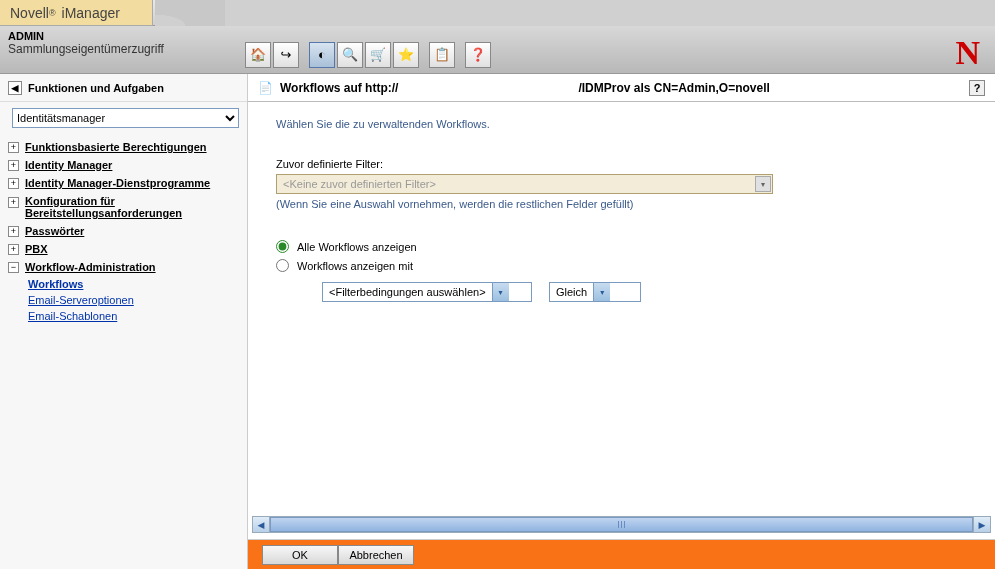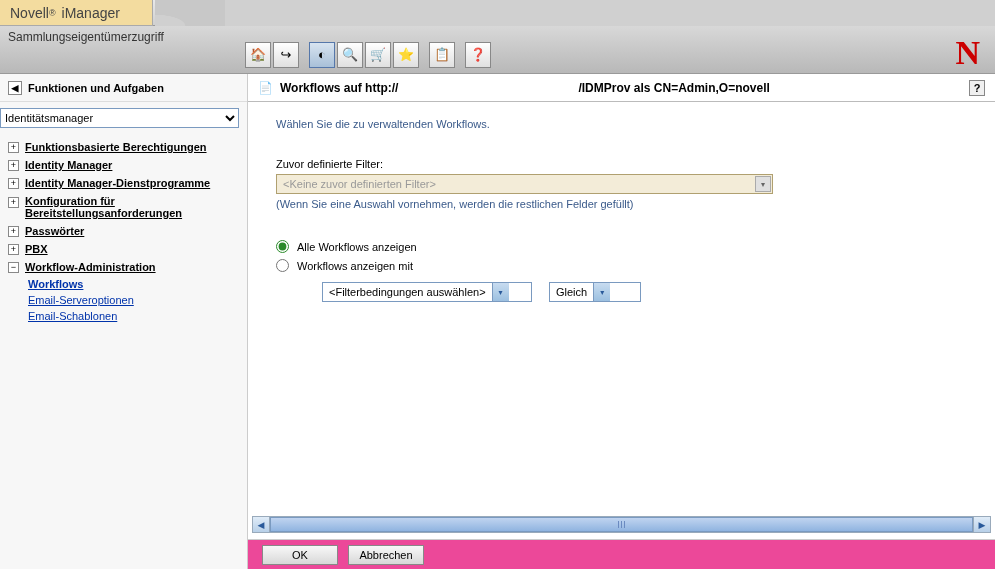--- a/index.html
+++ b/index.html
@@ -122,21 +122,21 @@
   height: 14px;
   border: 1px solid #888;
   margin-right: 6px;
   display: flex;
   align-items: center;
   justify-content: center;
   font-size: 9px;
   background: #fff;
 }
 .role-select {
-  margin: 6px 8px 10px 0;
+  margin: 6px 8px 10px 12px;
 }
 .role-select select {
   width: 100%;
   height: 20px;
   font-size: 11px;
   border: 1px solid #7a9ac0;
   background: #fff;
 }
 .nav-item {
   display: flex;
@@ -319,25 +319,25 @@
   left: 50%;
   top: 3px;
   bottom: 3px;
   width: 8px;
   transform: translateX(-50%);
   background: repeating-linear-gradient(to right, #6a8ac0 0, #6a8ac0 1px, transparent 1px, transparent 3px);
 }
 .footer-btns {
   height: 30px;
   border-top: 1px solid #ccc;
-  background: #ec4899;
+  background: #f97316;
   display: flex;
   align-items: center;
   padding-left: 14px;
-  gap: 10px;
+  gap: 0;
 }
 .btn {
   min-width: 76px;
   height: 20px;
   border: 1px solid #888;
   background: linear-gradient(to bottom, #f8f8f8, #d8d8d8);
   font-size: 11px;
   cursor: pointer;
   padding: 0 10px;
 }
@@ -349,20 +349,21 @@
   <div class="brand-tab">
     <span>Novell</span>
       <span class="reg">®</span>
     <span class="prod">iManager</span>
   </div>
   <div class="header-curve"></div>
 </div>
 
 <div class="subheader">
   <div class="subheader-left">
+    <div class="admin-label">ADMIN</div>
     <div class="access-label">Sammlungseigentümerzugriff</div>
   </div>
   <div class="toolbar">
     <div class="tb-btn">
         <span>🏠</span>
       </div>
     <div class="tb-btn">
         <span>↪</span>
       </div>
     <div class="tb-sep"></div>

